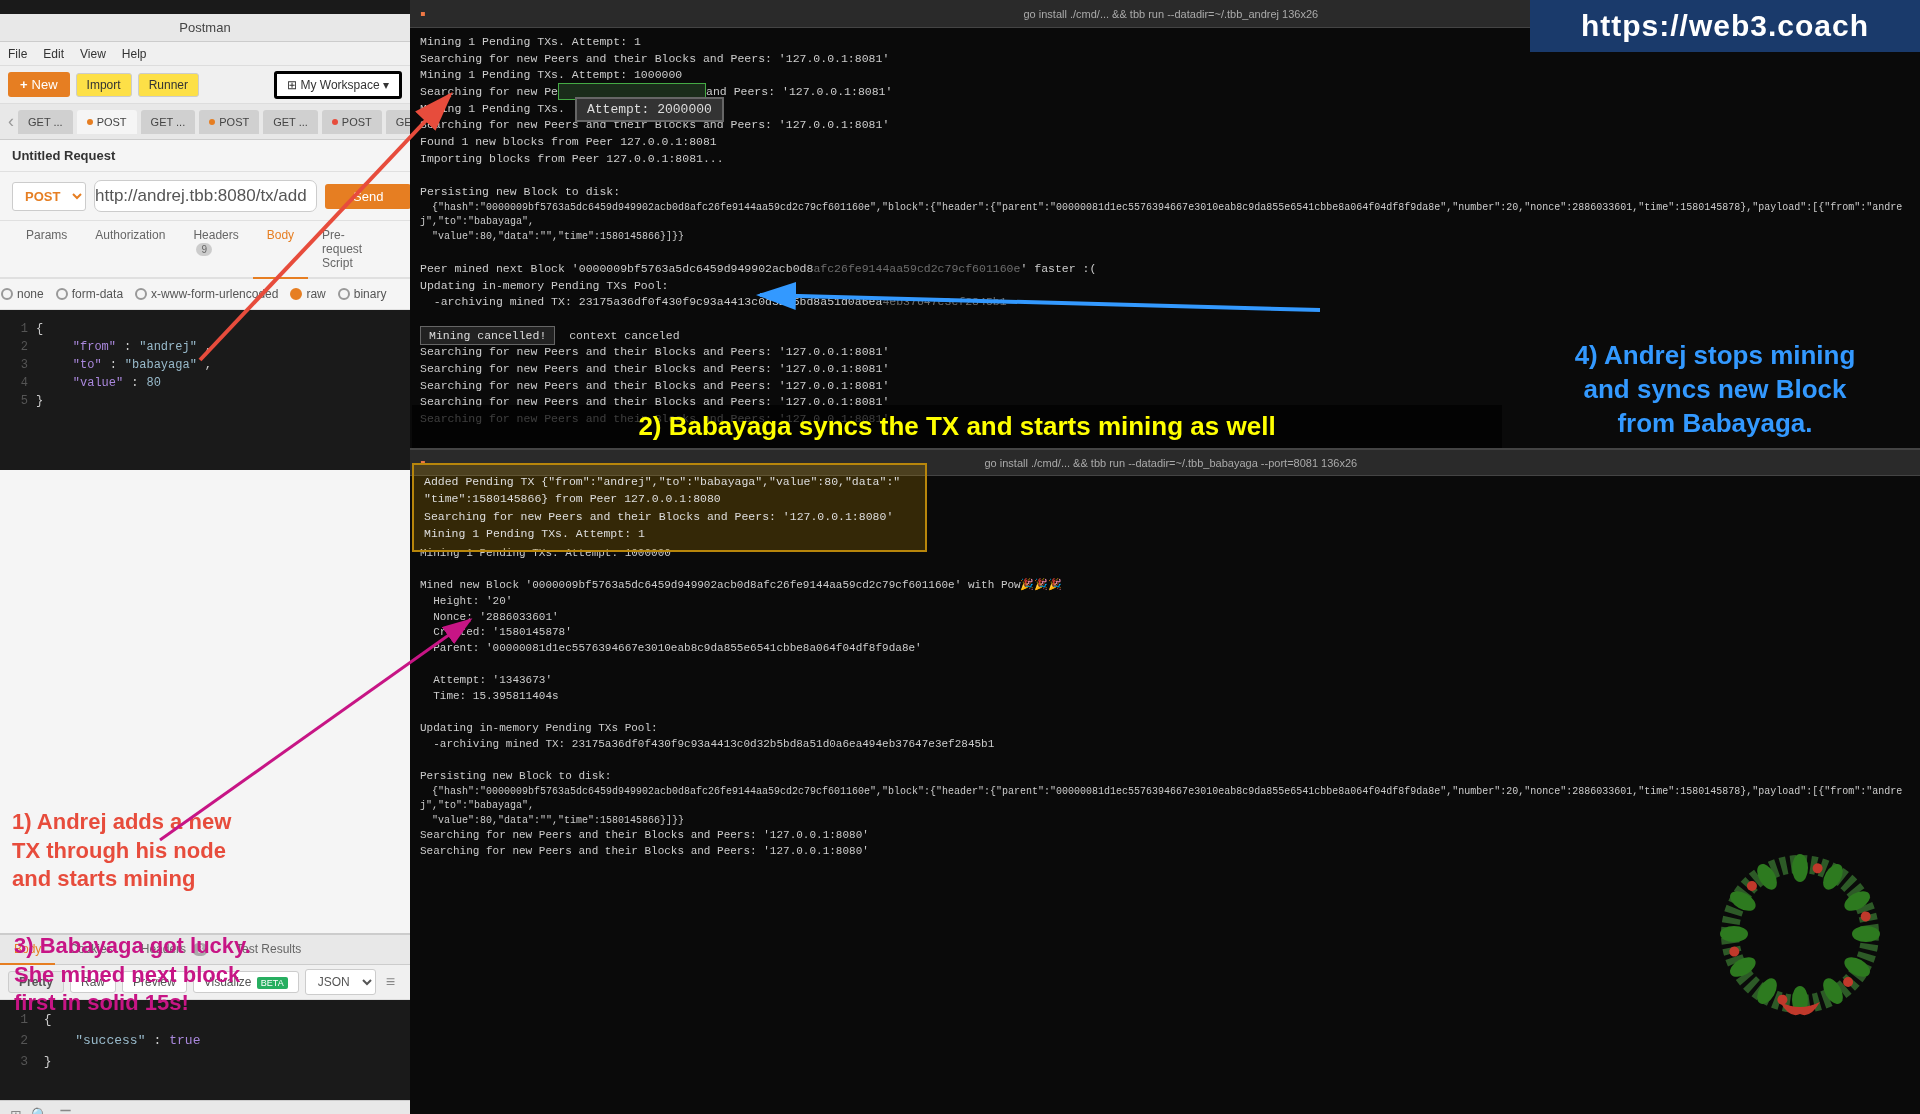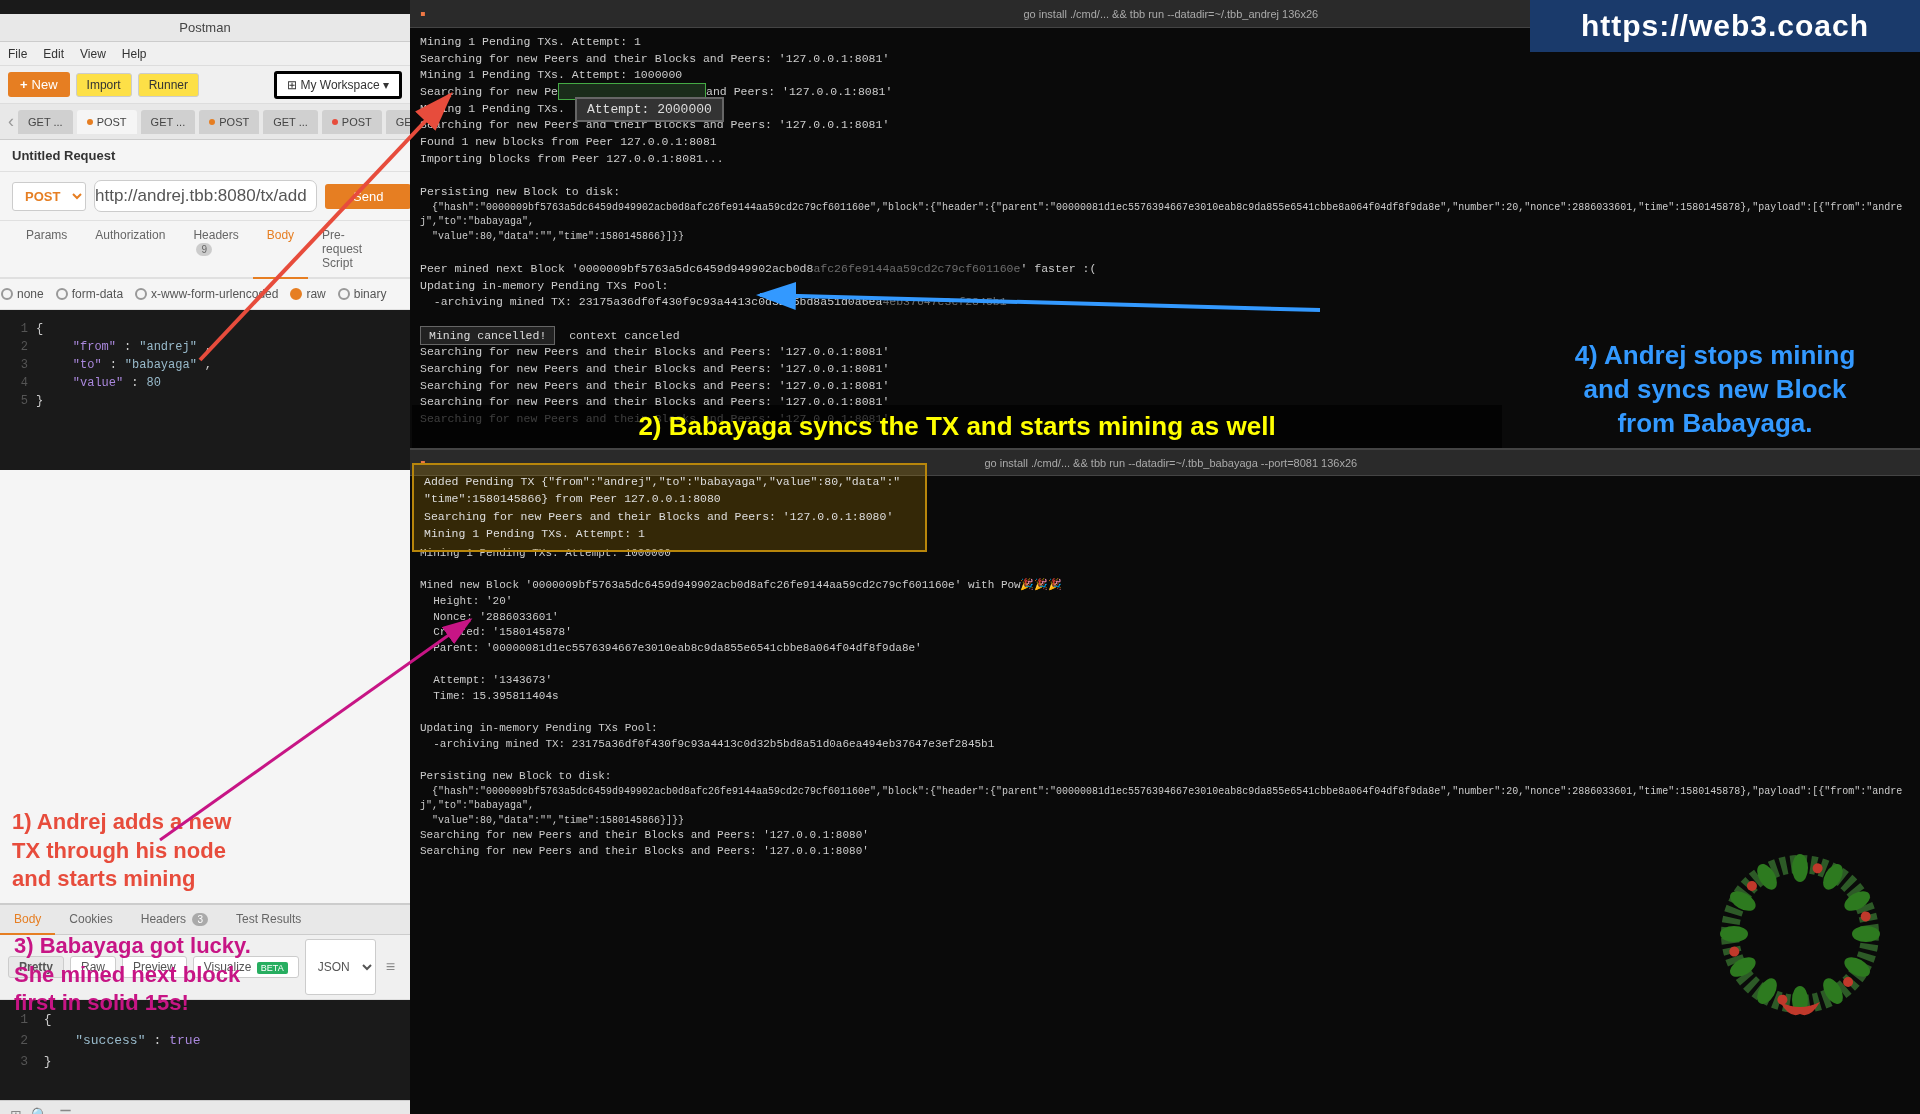--- a/index.html
+++ b/index.html
@@ -233,21 +233,21 @@
       color: white;
       font-size: 9px;
       padding: 1px 4px;
       border-radius: 2px;
       margin-left: 2px;
     }
     .json-select {
       background: white;
       border: 1px solid #ccc;
       border-radius: 3px;
-      padding: 19px 8px;
+      padding: 4px 8px;
       font-size: 12px;
       color: #555;
       cursor: pointer;
     }
     .resp-code {
       background: #1a1a1a;
       color: #ccc;
       font-family: 'Courier New', monospace;
       font-size: 13px;
       padding: 10px 12px;

